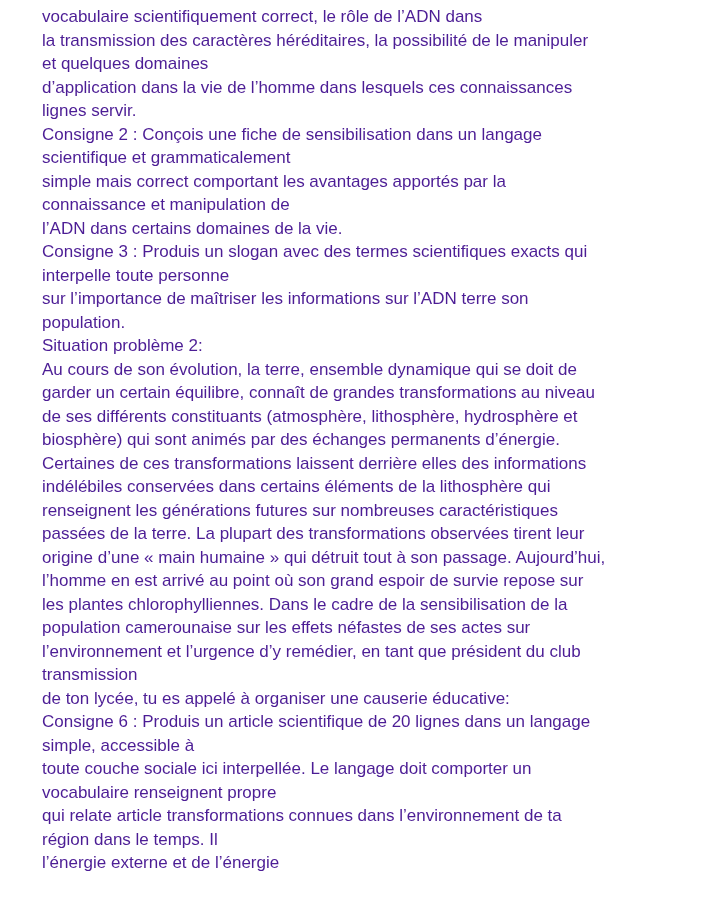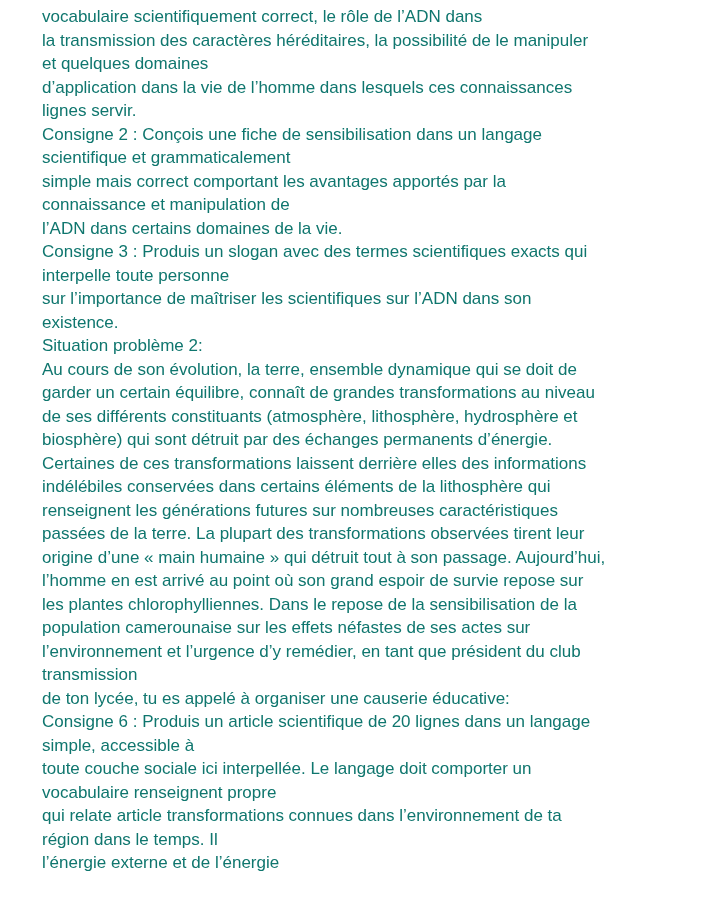--- a/index.html
+++ b/index.html
@@ -12,21 +12,21 @@
     height: 898px;
     overflow: hidden;
     background: #ffffff;
     box-sizing: border-box;
   }
   .doc {
     padding: 5px 14px 0 42px;
     font-family: "Liberation Sans", "DejaVu Sans", sans-serif;
     font-size: 17px;
     line-height: 23.5px;
-    color: #0f766e;
+    color: #4c1d95;
     letter-spacing: 0;
   }
   .line {
     min-height: 23.5px;
     white-space: normal;
   }
   .bold {
     font-weight: 400;
   }
 </style>
@@ -40,34 +40,34 @@
       <div class="line"><span>et quelques domaines</span></div>
       <div class="line"><span>d’application dans la vie de l’homme dans lesquels ces connaissances</span></div>
       <div class="line"><span>lignes servir.</span></div>
       <div class="line"><span class="bold">Consigne 2</span><span> : Conçois une fiche de sensibilisation dans un langage</span></div>
       <div class="line"><span>scientifique et grammaticalement</span></div>
       <div class="line"><span>simple mais correct comportant les avantages apportés par la</span></div>
       <div class="line"><span>connaissance et manipulation de</span></div>
       <div class="line"><span>l’ADN dans certains domaines de la vie.</span></div>
       <div class="line"><span class="bold">Consigne 3</span><span> : Produis un slogan avec des termes scientifiques exacts qui</span></div>
       <div class="line"><span>interpelle toute personne</span></div>
-      <div class="line"><span>sur l’importance de maîtriser les scientifiques sur l’ADN dans son</span></div>
-      <div class="line"><span>existence.</span></div>
+      <div class="line"><span>sur l’importance de maîtriser les informations sur l’ADN terre son</span></div>
+      <div class="line"><span>population.</span></div>
       <div class="line"><span class="bold">Situation problème 2</span><span>:</span></div>
       <div class="line"><span>Au cours de son évolution, la terre, ensemble dynamique qui se doit de</span></div>
       <div class="line"><span>garder un certain équilibre, connaît de grandes transformations au niveau</span></div>
       <div class="line"><span>de ses différents constituants (atmosphère, lithosphère, hydrosphère et</span></div>
-      <div class="line"><span>biosphère) qui sont détruit par des échanges permanents d’énergie.</span></div>
+      <div class="line"><span>biosphère) qui sont animés par des échanges permanents d’énergie.</span></div>
       <div class="line"><span>Certaines de ces transformations laissent derrière elles des informations</span></div>
       <div class="line"><span>indélébiles conservées dans certains éléments de la lithosphère qui</span></div>
       <div class="line"><span>renseignent les générations futures sur nombreuses caractéristiques</span></div>
       <div class="line"><span>passées de la terre. La plupart des transformations observées tirent leur</span></div>
       <div class="line"><span>origine d’une « main humaine » qui détruit tout à son passage. Aujourd’hui,</span></div>
       <div class="line"><span>l’homme en est arrivé au point où son grand espoir de survie repose sur</span></div>
-      <div class="line"><span>les plantes chlorophylliennes. Dans le repose de la sensibilisation de la</span></div>
+      <div class="line"><span>les plantes chlorophylliennes. Dans le cadre de la sensibilisation de la</span></div>
       <div class="line"><span>population camerounaise sur les effets néfastes de ses actes sur</span></div>
       <div class="line"><span>l’environnement et l’urgence d’y remédier, en tant que président du club</span></div>
       <div class="line"><span>transmission</span></div>
       <div class="line"><span>de ton lycée, tu es appelé à organiser une causerie éducative:</span></div>
       <div class="line"><span class="bold">Consigne 6</span><span> : Produis un article scientifique de 20 lignes dans un langage</span></div>
       <div class="line"><span>simple, accessible à</span></div>
       <div class="line"><span>toute couche sociale ici interpellée. Le langage doit comporter un</span></div>
       <div class="line"><span>vocabulaire renseignent propre</span></div>
       <div class="line"><span>qui relate article transformations connues dans l’environnement de ta</span></div>
       <div class="line"><span>région dans le temps. Il</span></div>

